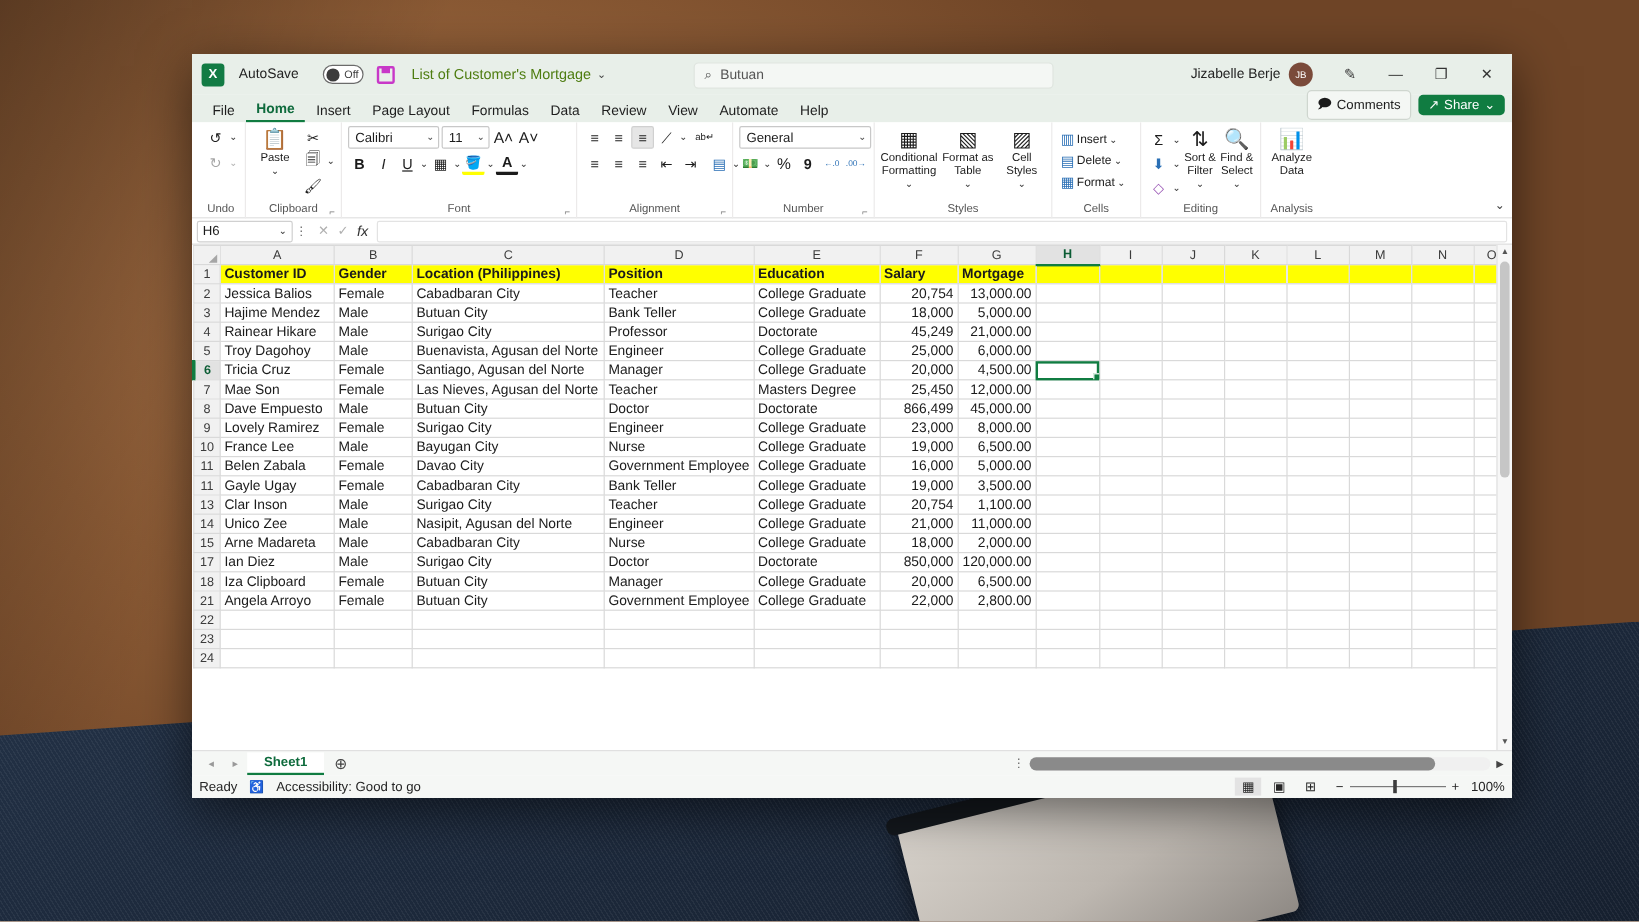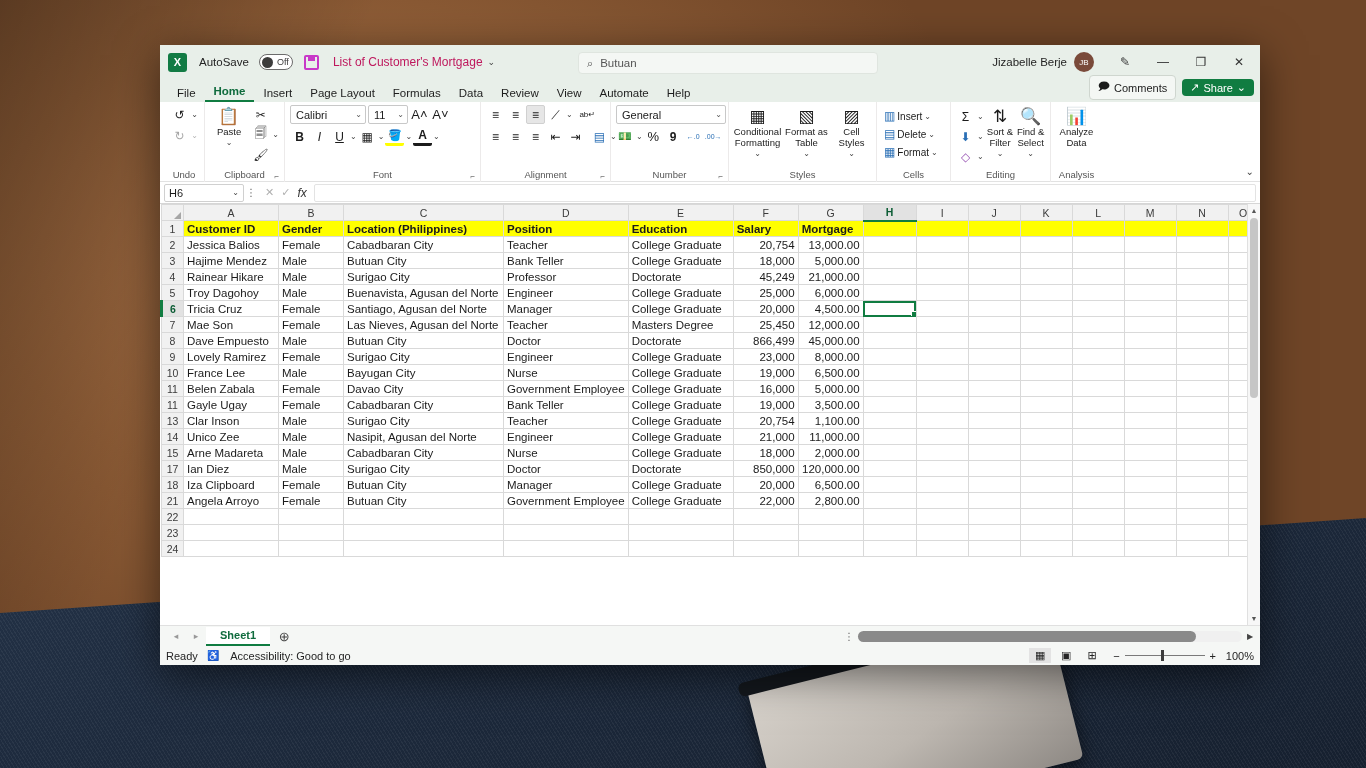--- a/index.html
+++ b/index.html
@@ -46,34 +46,34 @@
   
   .titlebar{
     height:34px; background:#e8efe9; display:flex; align-items:center;
     padding:0 2px 0 8px; flex:0 0 34px;
   }
   .xl-logo{
     width:19px;height:19px;border-radius:3px;background:#127b44;
     color:#fff;font-size:11px;font-weight:bold;display:flex;
     align-items:center;justify-content:center;margin-right:12px;
   }
-  .autosave-label{font-size:11.5px;color:#232323;margin-right:10px;}
+  .autosave-label{font-size:11.5px;color:#232323;margin-right:20px;}
   .toggle{
     width:34px;height:16px;border-radius:9px;background:#fff;
     border:1px solid #6b6b6b;display:flex;align-items:center;
     padding:0 2px;margin-right:5px;
   }
   .toggle .knob{width:11px;height:11px;border-radius:50%;background:#3c3c3c;}
   .toggle .off{font-size:9px;color:#3c3c3c;margin-left:4px;}
   .save-icon{
     width:15px;height:15px;border:2px solid #c838c8;border-radius:2px;
     margin:0 14px 0 6px;position:relative;
   }
   .save-icon::after{content:"";position:absolute;left:2px;top:-1px;width:7px;height:5px;background:#c838c8;}
-  .doc-title{font-size:12px;color:#be185d;}
+  .doc-title{font-size:12px;color:#4d7c0f;}
   .chev{font-size:9px;color:#444;margin-left:5px;}
   .searchbox{
     position:absolute;left:418px;top:7px;width:300px;height:22px;
     background:#f4f7f4;border:1px solid #dfe5df;border-radius:4px;
     display:flex;align-items:center;padding:0 8px;color:#555;font-size:11.5px;
   }
   .searchbox .mag{margin-right:7px;font-size:11px;}
   .tb-right{margin-left:auto;display:flex;align-items:center;gap:0;}
   .user-name{font-size:11.5px;color:#232323;margin-right:7px;}
   .avatar{

